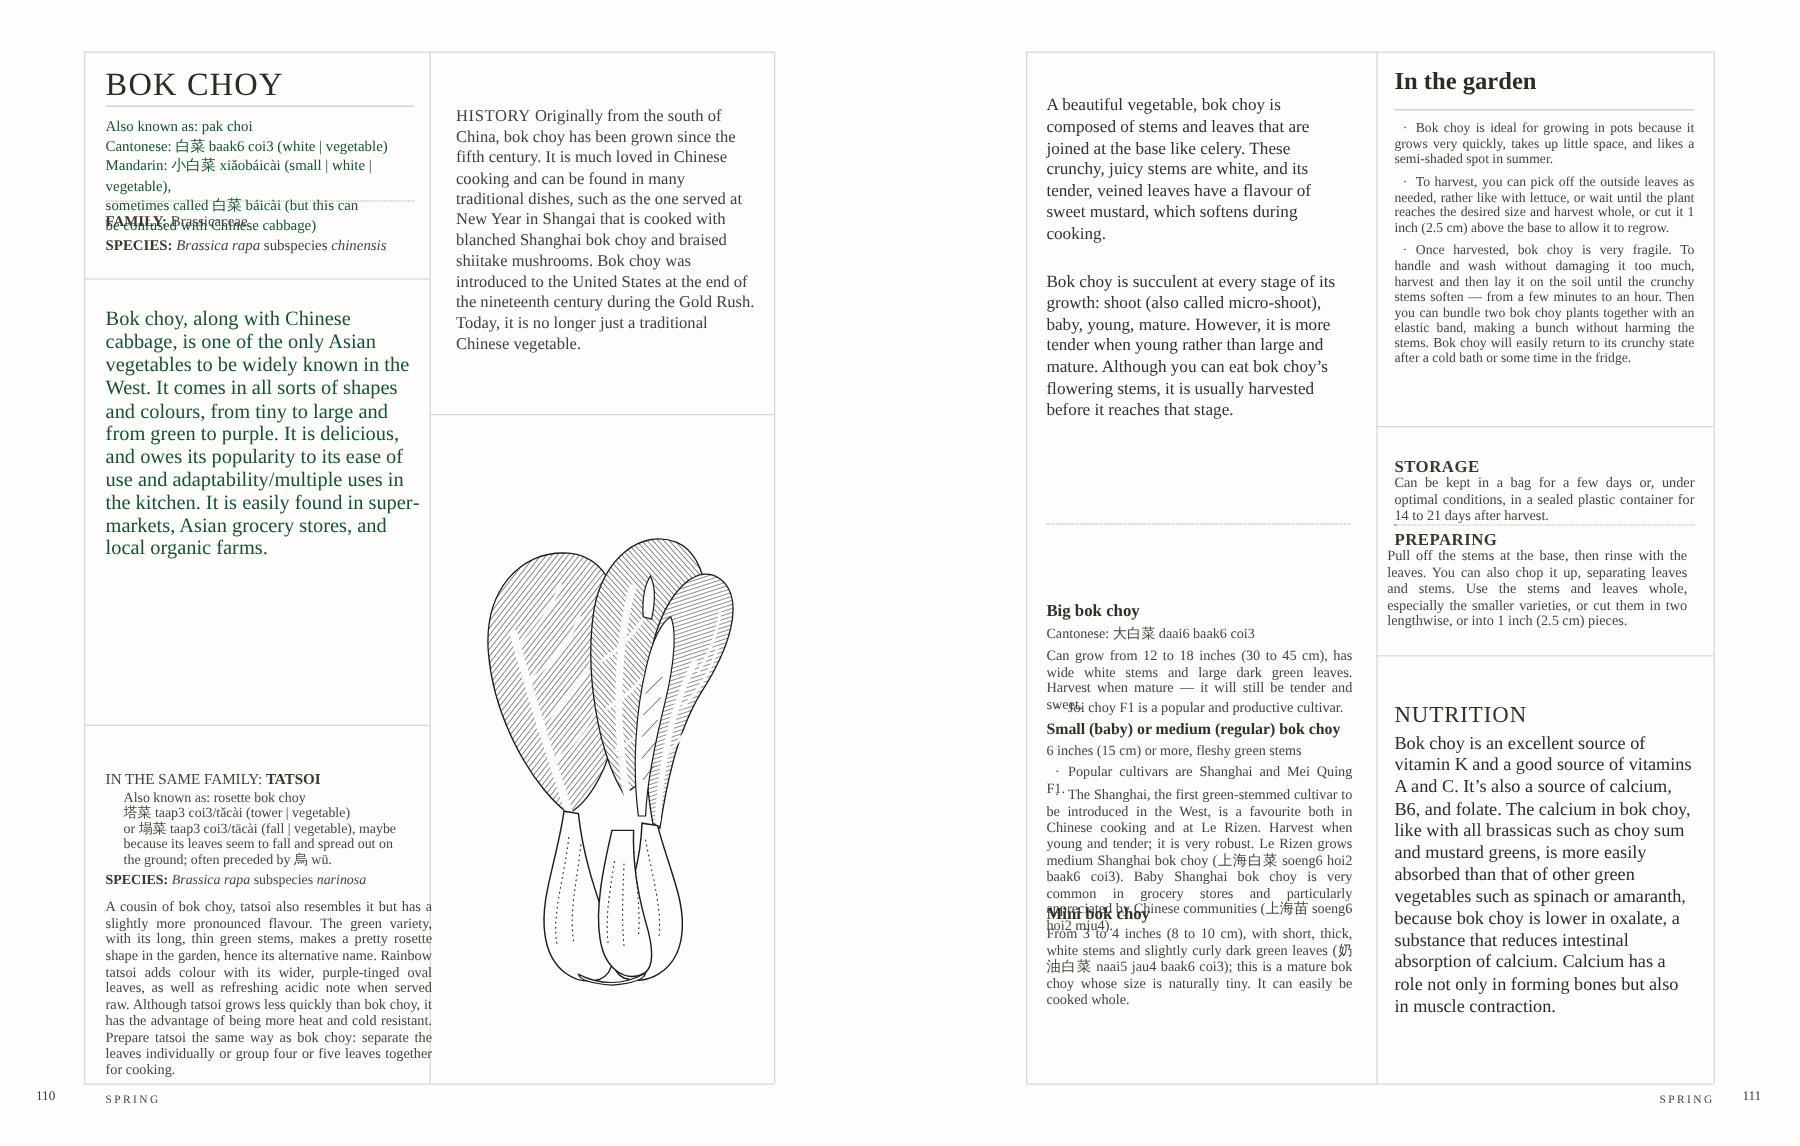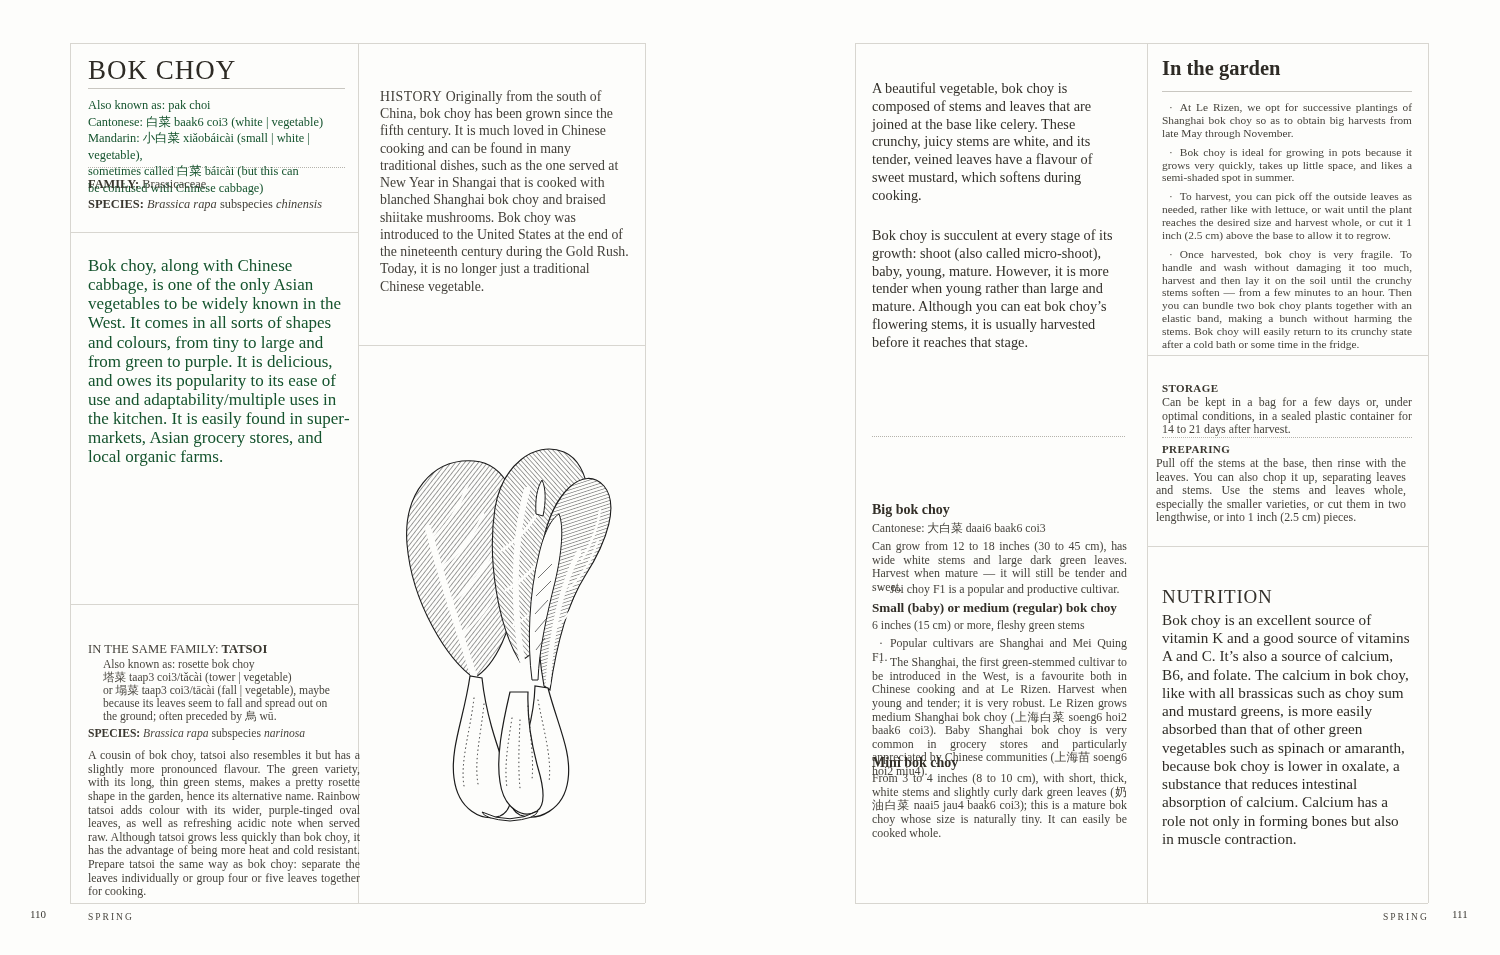--- a/index.html
+++ b/index.html
@@ -22,21 +22,21 @@
   .history{font-size:13.8px;line-height:1.25;color:#43403a;}
   .histlabel{letter-spacing:.5px;}
   .para-md{font-size:14.3px;line-height:1.245;font-weight:500;color:#33302a;}
   .typehead{font-size:14px;font-weight:bold;color:#332f28;}
   .typesub{font-size:11.8px;color:#48453e;}
   .bullet{margin:0;text-indent:7px;}
   .bullet::before{content:"·";margin-right:7px;}
   .gardentitle{font-size:20.5px;font-weight:600;color:#2e2b25;}
   .gbullet{font-size:11.4px;line-height:1.13;color:#46433c;text-align:justify;margin:0 0 6px 0;text-indent:7px;}
   .gbullet::before{content:"·";margin-right:7px;}
-  .seclabel{font-size:11px;font-weight:bold;letter-spacing:.4px;color:#3a372f;}
+  .seclabel{font-size:14px;font-weight:bold;letter-spacing:.4px;color:#3a372f;}
   .secbody{font-size:11.9px;line-height:1.14;color:#46433c;text-align:justify;}
   .nutrtitle{font-size:19px;letter-spacing:.8px;color:#33302a;font-weight:400;}
   .nutrbody{font-size:15.2px;line-height:1.2;font-weight:500;color:#2e2b25;}
   .pagenum{font-size:11px;color:#3c3a34;}
   .folio{font-size:9.5px;letter-spacing:2px;color:#4a4740;}
   .nowrap{white-space:nowrap;}
 </style>
 </head>
 <body>
 
@@ -166,21 +166,20 @@
   <div class="abs typehead nowrap" style="left:872px;top:600px;font-size:13.2px">Small (baby) or medium (regular) bok choy</div>
   <div class="abs typesub" style="left:872px;top:618px">6 inches (15 cm) or more, fleshy green stems</div>
   <p class="abs bodysm bullet" style="left:872px;top:637px;width:255px">Popular cultivars are Shanghai and Mei Quing F1.</p>
   <p class="abs bodysm bullet" style="left:872px;top:656px;width:255px">The Shanghai, the first green-stemmed cultivar to be introduced in the West, is a favourite both in Chinese cooking and at Le Rizen. Harvest when young and tender; it is very robust. Le Rizen grows medium Shanghai bok choy (上海白菜 soeng6 hoi2 baak6 coi3). Baby Shanghai bok choy is very common in grocery stores and particularly appreciated by Chinese communities (上海苗 soeng6 hoi2 miu4).</p>
 
   <div class="abs typehead" style="left:872px;top:755px">Mini bok choy</div>
   <div class="abs bodysm" style="left:872px;top:772px;width:255px">From 3 to 4 inches (8 to 10 cm), with short, thick, white stems and slightly curly dark green leaves (奶油白菜 naai5 jau4 baak6 coi3); this is a mature bok choy whose size is naturally tiny. It can easily be cooked whole.</div>
 
   <div class="abs gardentitle" style="left:1162px;top:57px">In the garden</div>
   <div class="abs" style="left:1162px;top:101px;width:250px">
-    <p class="gbullet">At Le Rizen, we opt for successive plantings of Shanghai bok choy so as to obtain big harvests from late May through November.</p>
     <p class="gbullet">Bok choy is ideal for growing in pots because it grows very quickly, takes up little space, and likes a semi-shaded spot in summer.</p>
     <p class="gbullet">To harvest, you can pick off the outside leaves as needed, rather like with lettuce, or wait until the plant reaches the desired size and harvest whole, or cut it 1 inch (2.5 cm) above the base to allow it to regrow.</p>
     <p class="gbullet">Once harvested, bok choy is very fragile. To handle and wash without damaging it too much, harvest and then lay it on the soil until the crunchy stems soften — from a few minutes to an hour. Then you can bundle two bok choy plants together with an elastic band, making a bunch without harming the stems. Bok choy will easily return to its crunchy state after a cold bath or some time in the fridge.</p>
   </div>
 
   <div class="abs seclabel" style="left:1162px;top:382px">STORAGE</div>
   <div class="abs secbody" style="left:1162px;top:396px;width:250px">Can be kept in a bag for a few days or, under optimal conditions, in a sealed plastic container for 14 to 21 days after harvest.</div>
   <div class="abs seclabel" style="left:1162px;top:443px">PREPARING</div>
   <div class="abs secbody" style="left:1156px;top:457px;width:250px">Pull off the stems at the base, then rinse with the leaves. You can also chop it up, separating leaves and stems. Use the stems and leaves whole, especially the smaller varieties, or cut them in two lengthwise, or into 1 inch (2.5 cm) pieces.</div>
 

